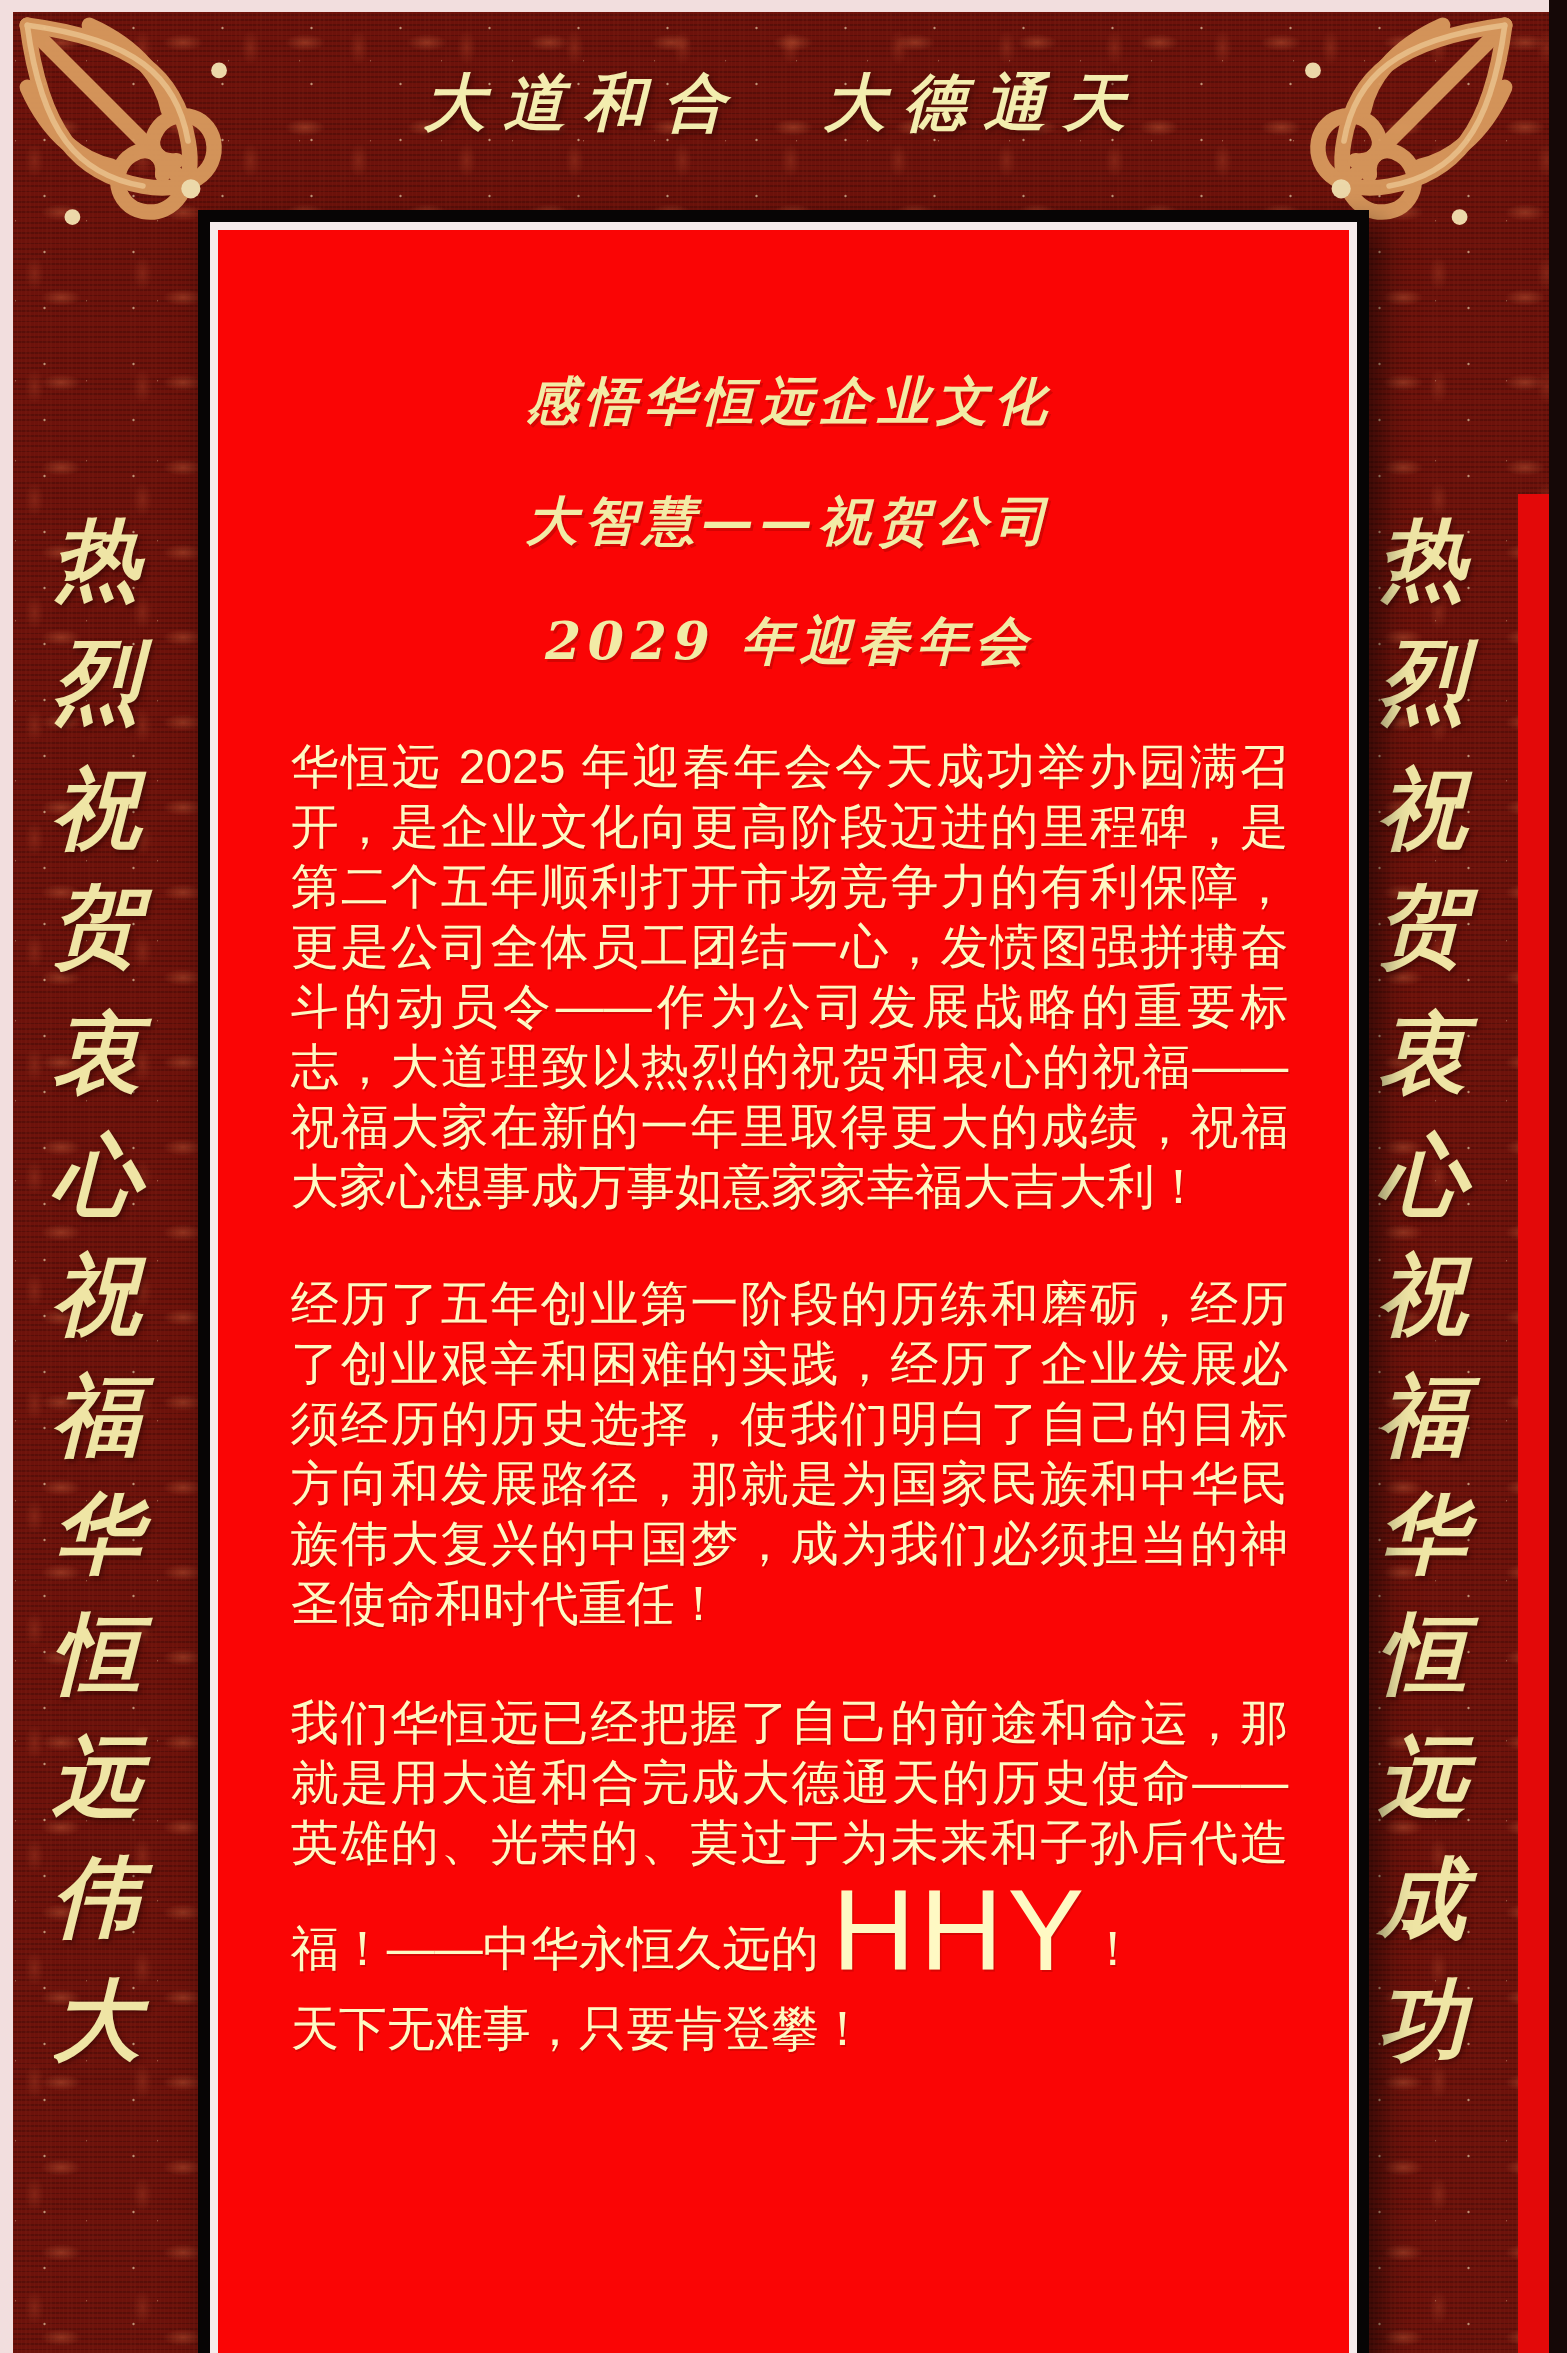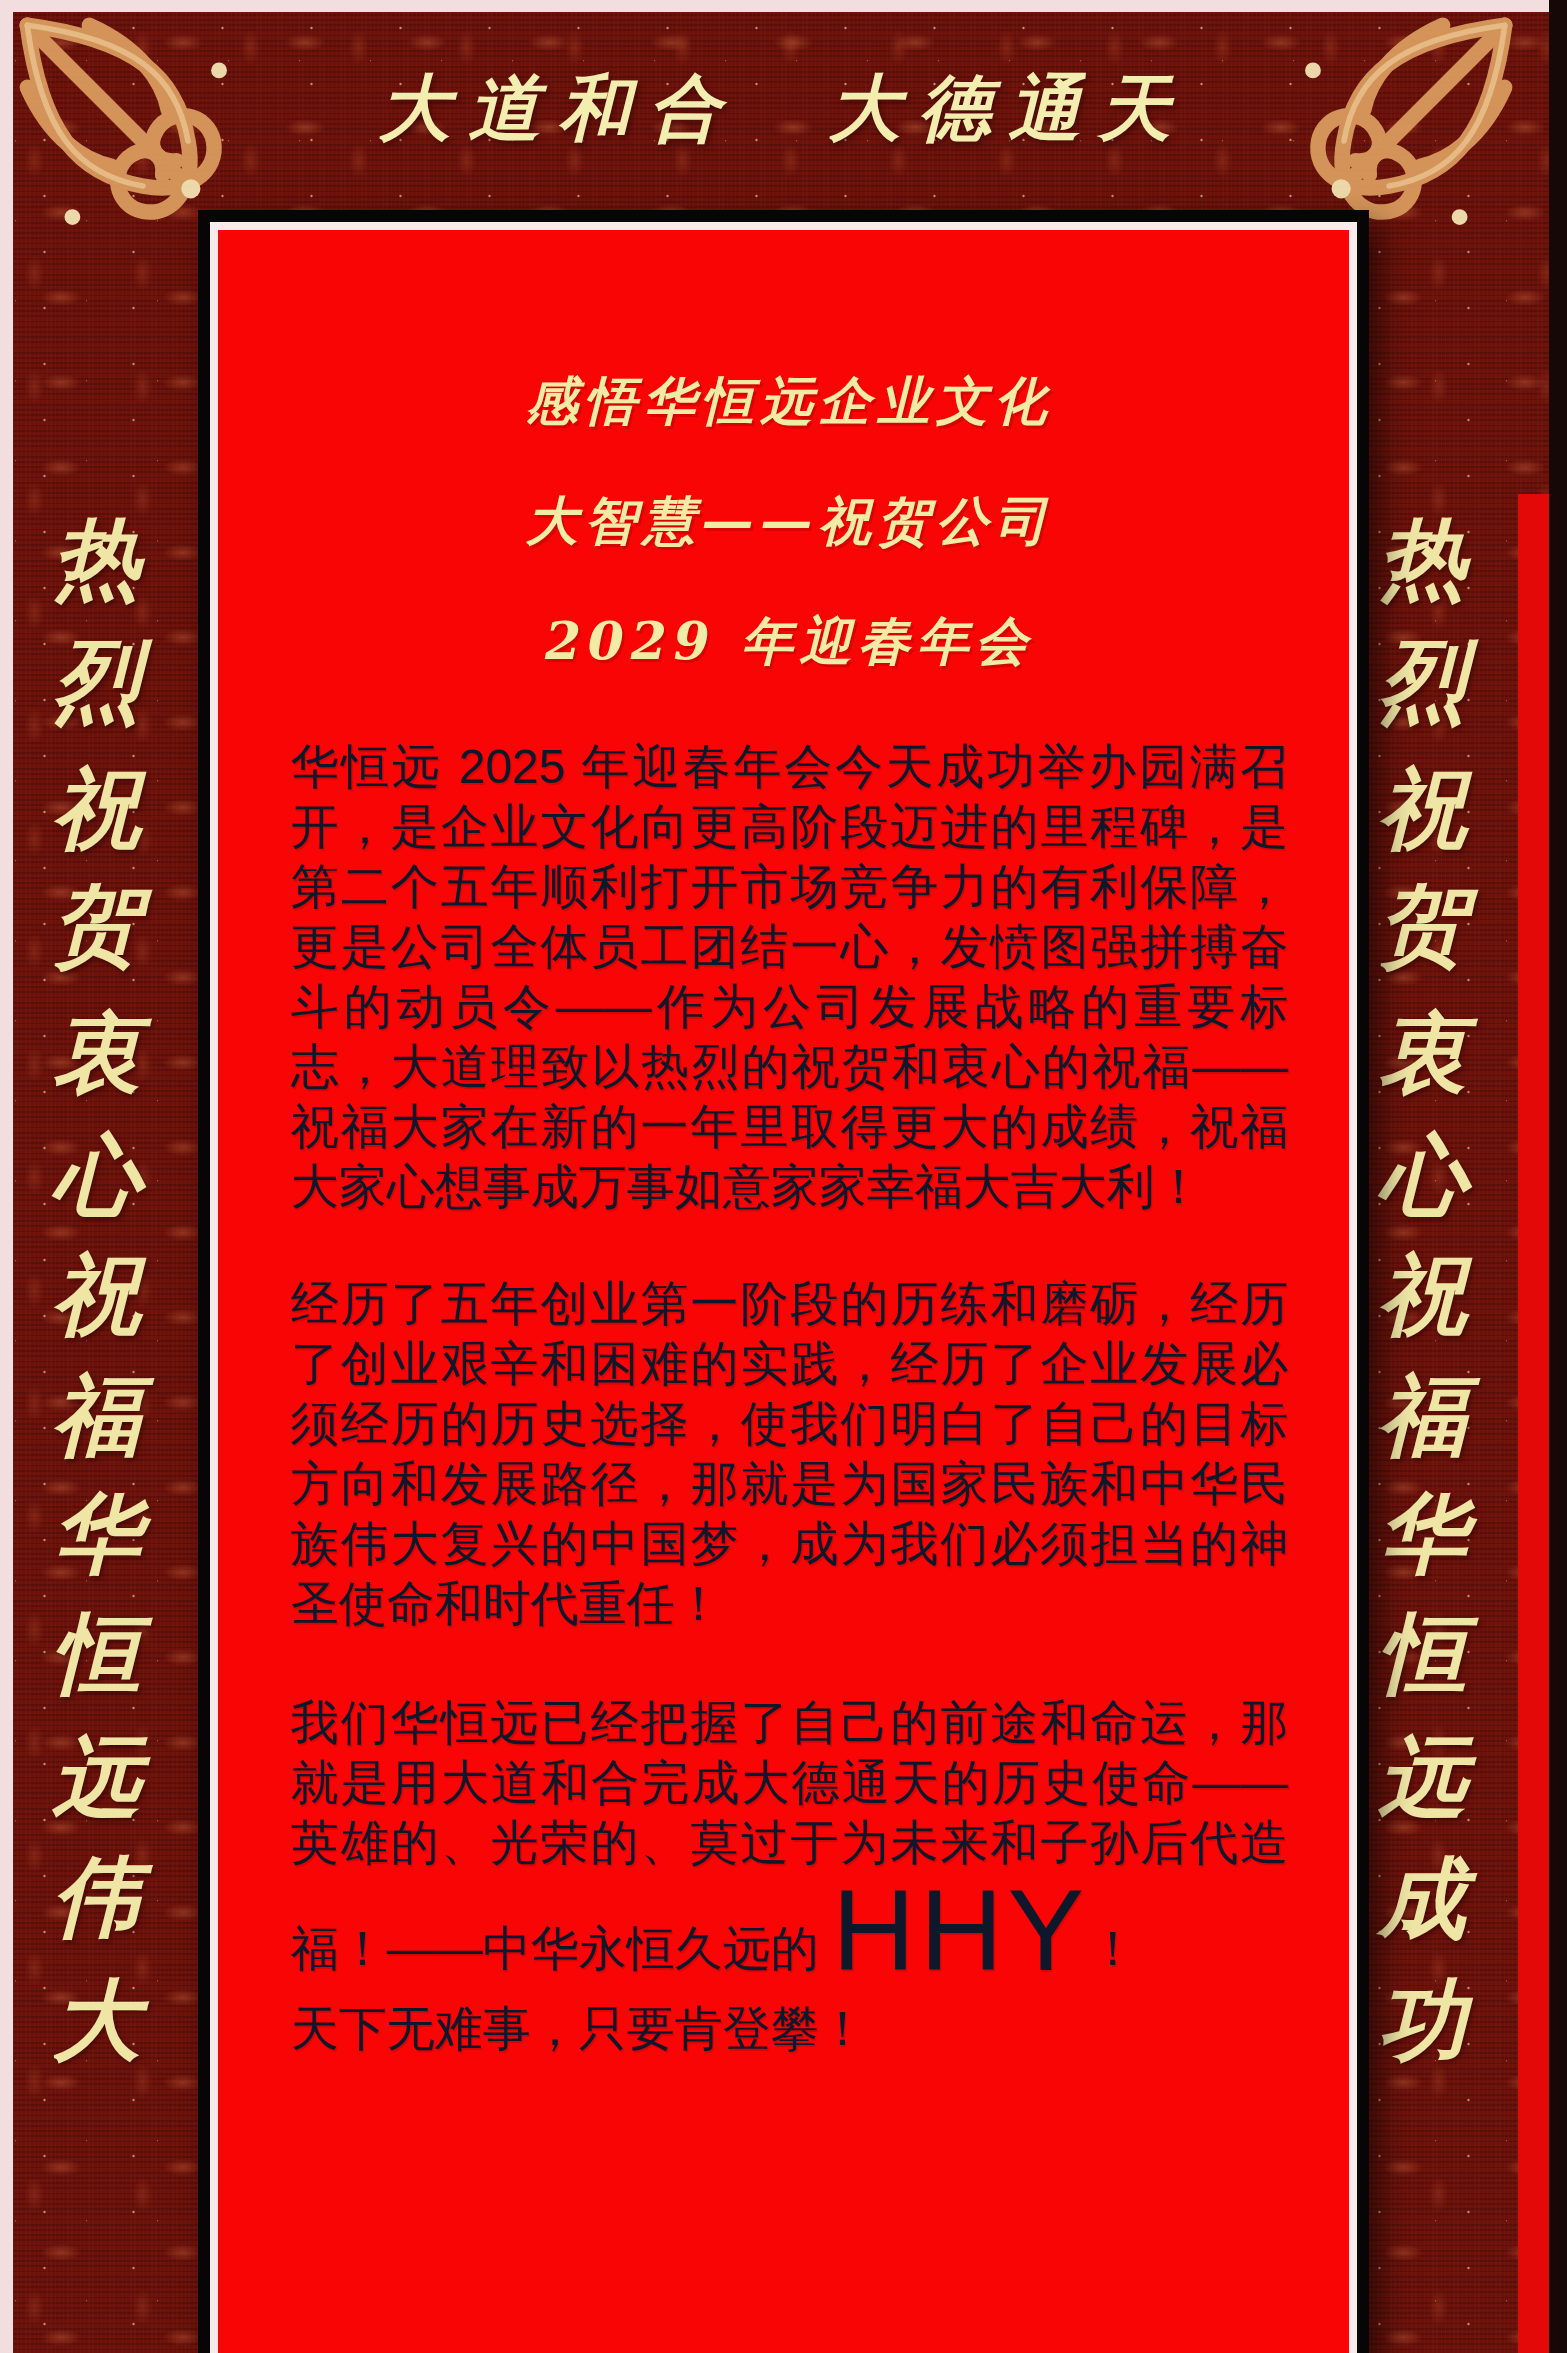--- a/index.html
+++ b/index.html
@@ -30,21 +30,21 @@
   .corner.tl{left:16px;top:14px;}
   .corner.tr{right:51px;top:14px;transform:scaleX(-1);}
 
   
   .banner{
     position:absolute;left:0;width:100%;
     text-align:center;
     color:#f3edaf;
     font-family:"DejaVu Serif","Liberation Serif",serif;
     font-style:italic;font-weight:bold;
-    font-size:72px;letter-spacing:18px;line-height:1;
+    font-size:62px;letter-spacing:18px;line-height:1;
     text-shadow:1.9px 2.8px 6.6px rgba(40,0,0,.55);
     white-space:nowrap;
   }
   .banner.top{top:72px;}
 
   .couplet{
     position:absolute;top:447px;
     writing-mode:vertical-rl;text-orientation:upright;
     color:#efe5a5;
     font-family:"DejaVu Serif","Liberation Serif",serif;
@@ -73,21 +73,21 @@
     color:#f2eba6;
     font-family:"DejaVu Serif","Liberation Serif",serif;
     font-style:italic;font-weight:bold;
     font-size:52px;line-height:120px;letter-spacing:6.6px;
     text-shadow:2.4px 3.3px 0 rgba(140,5,0,.35);
     white-space:nowrap;
   }
 
   .para{
     margin:0;
-    color:#0f172a;
+    color:#fef9c3;
     font-size:48px;line-height:60px;
     text-align:justify;text-align-last:left;
     text-shadow:1.4px 1.9px 0 rgba(135,8,2,.30);
   }
   .para.p1{margin-top:36px;}
   .para.p2{margin-top:57px;}
   .para.p3{margin-top:58px;}
   .para.p4{margin-top:59px;}
   .para.p5{margin-top:11.8px;}
 

